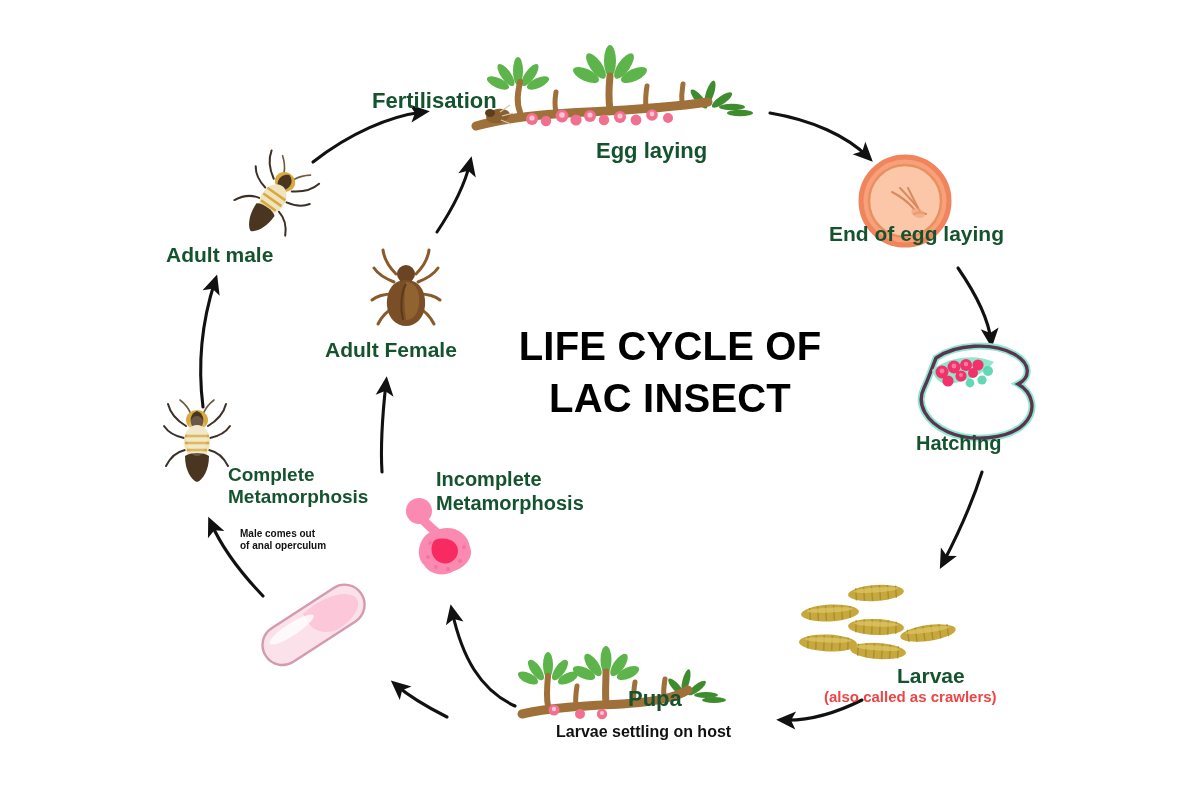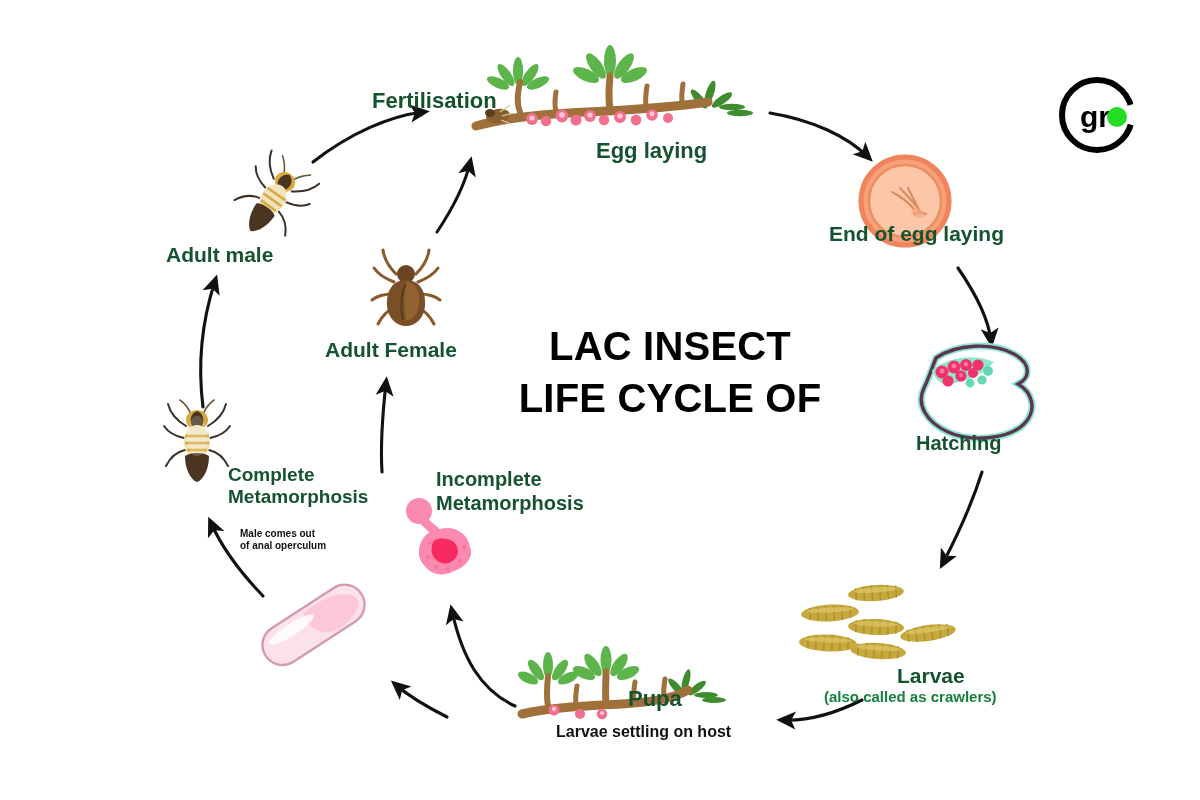--- a/index.html
+++ b/index.html
@@ -12,50 +12,42 @@
 
   #title{position:absolute;left:470px;top:320px;width:400px;text-align:center;
          color:#000;font-weight:bold;font-size:40px;line-height:1.3;letter-spacing:.2px;}
 
   
   #lbl-fertilisation{left:372px;top:88px;font-size:22px;}
   #lbl-egglaying{left:596px;top:138px;font-size:22px;}
   #lbl-endegg{left:829px;top:222px;font-size:21px;}
   #lbl-hatching{left:916px;top:432px;font-size:20px;}
   #lbl-larvae{left:866px;top:664px;font-size:21px;text-align:center;margin-left:31px;}
-  #lbl-larvae-sub{left:824px;top:688px;font-size:15px;color:#15803d;}
+  #lbl-larvae-sub{left:824px;top:688px;font-size:15px;color:#ef4444;}
   #lbl-pupa{left:628px;top:658px;font-size:22px;margin-top:28px;}
   #lbl-settling{left:556px;top:723px;font-size:16px;color:#111;}
   #lbl-incomplete{left:436px;top:468px;font-size:20px;}
   #lbl-maleout{left:240px;top:528px;font-size:10px;color:#111;}
   #lbl-complete{left:228px;top:440px;font-size:19px;margin-top:24px;}
   #lbl-adultmale{left:166px;top:243px;font-size:21px;}
   #lbl-adultfemale{left:325px;top:338px;font-size:21px;}
 
   
   #logo{position:absolute;left:1054px;top:72px;width:86px;height:86px;}
 </style>
 </head>
 <body>
 
 <div class="stage">
 
   <div id="title">
+    <div>LIFE CYCLE OF</div>
     <div>LAC INSECT</div>
-    <div>LIFE CYCLE OF</div>
   </div>
 
-  <div id="logo">
-    <svg width="86" height="86" viewBox="0 0 86 86">
-      <circle cx="43" cy="43" r="35" fill="none" stroke="#000" stroke-width="6"></circle>
-      <circle cx="43" cy="43" r="35" fill="none" stroke="#fff" stroke-width="8" stroke-dasharray="20 200" stroke-dashoffset="-8" transform="rotate(-30 43 43)"></circle>
-      <text x="26" y="55" font-family="Liberation Sans, sans-serif" font-size="30" font-weight="bold" fill="#000">gr</text>
-      <circle cx="63" cy="45" r="10" fill="#22dd22"></circle>
-    </svg>
-  </div>
 
   <svg class="art" style="left:0;top:0;width:1200px;height:800px;" viewBox="0 0 1200 800">
     <defs>
       <marker id="ah" markerWidth="7" markerHeight="7" refX="4.4" refY="3.1" orient="auto">
         <path d="M0.3,0.2 L6.6,3.1 L0.3,6.0 L1.8,3.1 Z" fill="#111"></path>
       </marker>
     </defs>
     <g fill="none" stroke="#111" stroke-width="3.1" stroke-linecap="round" marker-end="url(#ah)">
       <path d="M770,113 C812,120 847,136 868,157"></path>
       <path d="M958,268 C980,300 989,322 991,341"></path>

